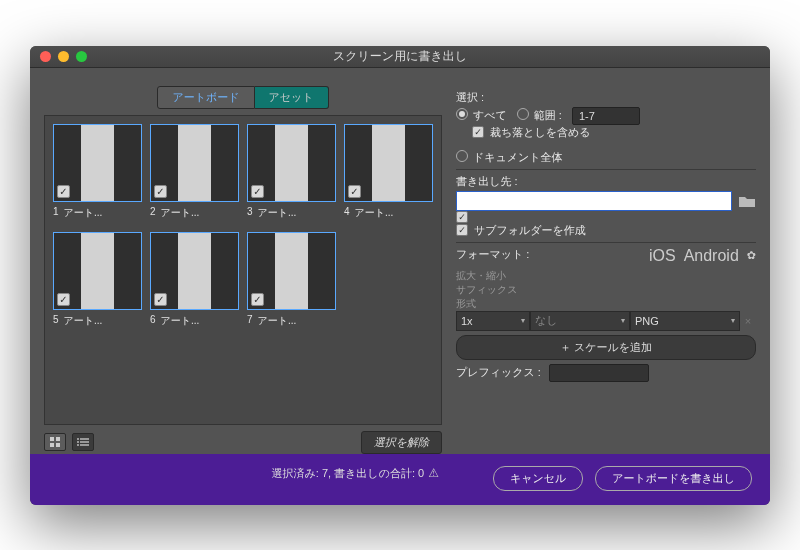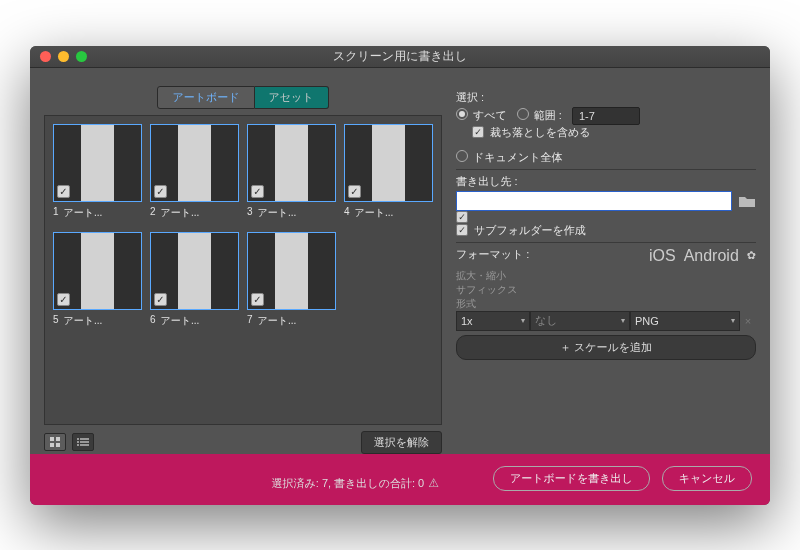--- a/index.html
+++ b/index.html
@@ -22,21 +22,21 @@
   .thumb { display: flex; flex-direction: column; gap: 4px; }
   .art { border: 1px solid #5aa9ff; background: #2f2f2f; height: 78px; position: relative; display: flex; justify-content: center; }
   .art-inner { width: 38%; background: #d2d2d2; }
   .check { position: absolute; bottom: 3px; left: 3px; width: 13px; height: 13px; background: #d9d9d9; border: 1px solid #888; border-radius: 2px; display: flex; align-items: center; justify-content: center; color: #333; font-size: 10px; }
   .tlabel { display: flex; gap: 5px; color: #e4e4e4; font-size: 10px; white-space: nowrap; overflow: hidden; }
   .tlabel .num { color: #e0e0e0; }
   .view-row { display: flex; align-items: center; gap: 6px; margin-top: 6px; }
   .view-btn { width: 22px; height: 18px; background: #3b3b3b; border: 1px solid #2a2a2a; display: flex; align-items: center; justify-content: center; color: #ccc; font-size: 10px; cursor: pointer; border-radius: 2px; }
   .view-btn.active { background: #5c5c5c; }
   .spacer { flex: 1; }
-  .btn { padding: 3px 12px; background: #3b3b3b; border: 1px solid #2a2a2a; border-radius: 3px; color: #ddd; font-size: 11px; cursor: pointer; }
+  .btn { padding: 3px 12px; background: #3b3b3b; border: 1px solid #2a2a2a; border-radius: 3px; color: #ddd; font-size: 11px; cursor: pointer; font-style: italic; }
   .sec-label { color: #e6e6e6; margin-bottom: 2px; }
   .radio-row { display: flex; align-items: center; gap: 10px; }
   .radio { width: 12px; height: 12px; border-radius: 50%; border: 1px solid #aaa; display: inline-flex; align-items: center; justify-content: center; }
   .radio.on::after { content: ""; width: 6px; height: 6px; border-radius: 50%; background: #ddd; }
   .rlabel { display: flex; align-items: flex-start; gap: 5px; cursor: pointer; }
   .range-input { background: #333; border: 1px solid #222; color: #ddd; padding: 2px 6px; width: 68px; font-size: 11px; border-radius: 2px; }
   .cb-row { display: flex; align-items: center; gap: 6px; margin-left: 16px; }
   .cb { width: 12px; height: 12px; background: #d9d9d9; border: 1px solid #777; border-radius: 2px; display: flex; align-items: center; justify-content: center; color: #333; font-size: 9px; }
   .path-row { display: flex; align-items: center; gap: 6px; }
   .path-input { flex: 1; background: #fff; border: 1px solid #2a60c9; color: #000; padding: 3px 5px; height: 20px; font-size: 11px; }
@@ -48,21 +48,21 @@
   .fmt-cols { display: flex; gap: 0; color: #999; font-size: 10px; margin-top: 4px; flex-direction: column; }
   .fmt-cols span:nth-child(1){ width: 74px; } .fmt-cols span:nth-child(2){ width: 100px; } .fmt-cols span:nth-child(3){ flex:1; }
   .fmt-row { display: flex; gap: 0; align-items: center; }
   .sel { background: #3b3b3b; border: 1px solid #2a2a2a; color: #ddd; padding: 2px 4px; height: 20px; font-size: 11px; display: flex; align-items: center; justify-content: space-between; cursor: pointer; }
   .sel .chev { font-size: 8px; color: #aaa; }
   .sel.scale { width: 74px; } .sel.suffix { width: 100px; color: #888; } .sel.type { flex: 1; align-items: center; }
   .del { width: 16px; text-align: center; color: #777; }
   .add-scale { background: #3b3b3b; border: 1px solid #2a2a2a; color: #ddd; padding: 4px; text-align: center; margin-top: 4px; cursor: pointer; font-size: 11px; border-radius: 10px; }
   .prefix-row { display: flex; align-items: center; gap: 8px; margin-top: 4px; }
   .prefix-input { background: #333; border: 1px solid #222; width: 100px; height: 18px; padding: 2px 4px; color: #ddd; font-size: 11px; border-radius: 2px; }
-  .footer { display: flex; align-items: flex-end; padding: 12px 18px 14px; gap: 12px; background: #be185d; }
+  .footer { display: flex; align-items: flex-start; padding: 12px 18px 14px; gap: 12px; background: #4c1d95; }
   .status { color: #ddd; font-size: 11px; display: flex; align-items: center; gap: 4px; }
   .warn { color: #ccc; font-size: 12px; }
   .pill { padding: 4px 16px; border: 1px solid #aaa; border-radius: 12px; color: #eee; font-size: 11px; cursor: pointer; background: transparent; }
   .divider { height: 1px; background: #3a3a3a; margin: 4px 0; }
 </style>
 </head>
 <body>
 
 <div class="window">
   <div class="titlebar">
@@ -241,26 +241,30 @@
             <span class="chev">▾</span>
           </div>
         <div class="sel type">
             <span>PNG</span>
             <span class="chev">▾</span>
           </div>
         <div class="del">×</div>
       </div>
       <div class="add-scale">＋ スケールを追加</div>
 
+      <div class="prefix-row">
+        <span>プレフィックス :</span>
+        <input class="prefix-input" value="" style="">
+      </div>
     </div>
   </div>
 
   <div class="footer">
     <div class="spacer"></div>
     <div class="status">
       <span>選択済み: 7, 書き出しの合計: 0</span>
       <span class="warn">⚠</span>
     </div>
     <div style="width:30px"></div>
+    <button class="pill">キャンセル</button>
     <button class="pill">アートボードを書き出し</button>
-    <button class="pill">キャンセル</button>
   </div>
 </div>
 
 </body></html>

